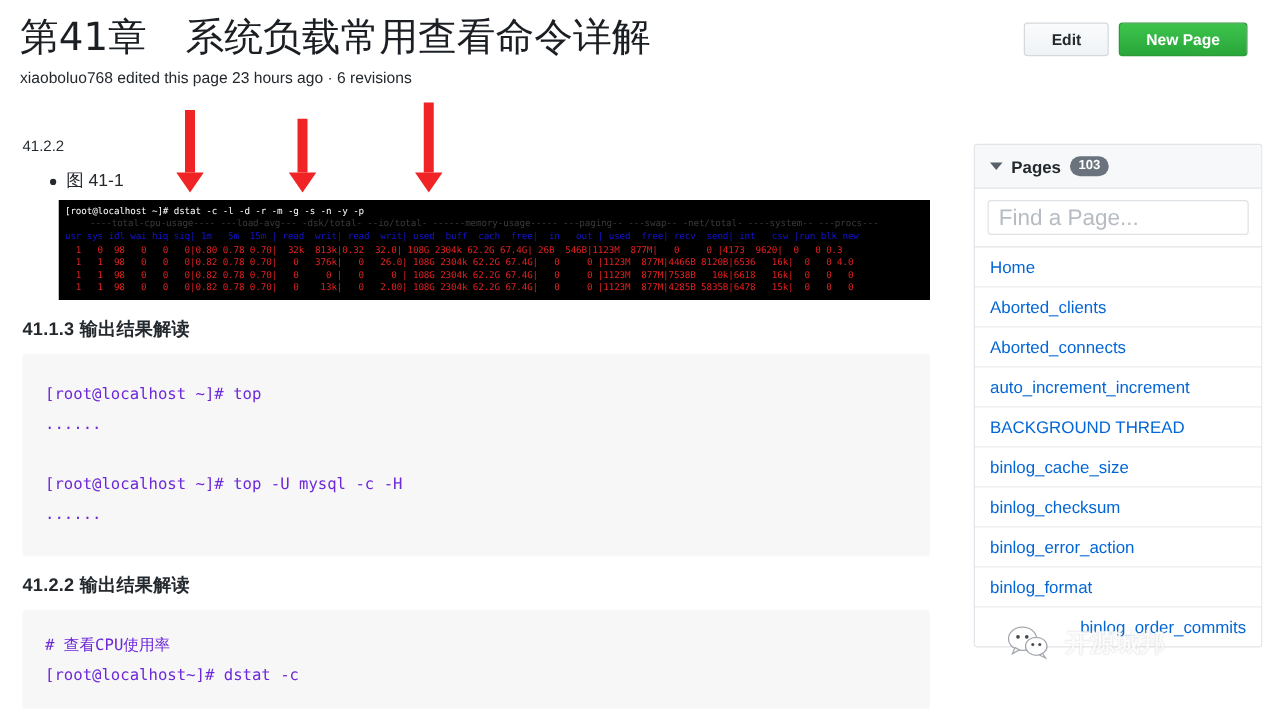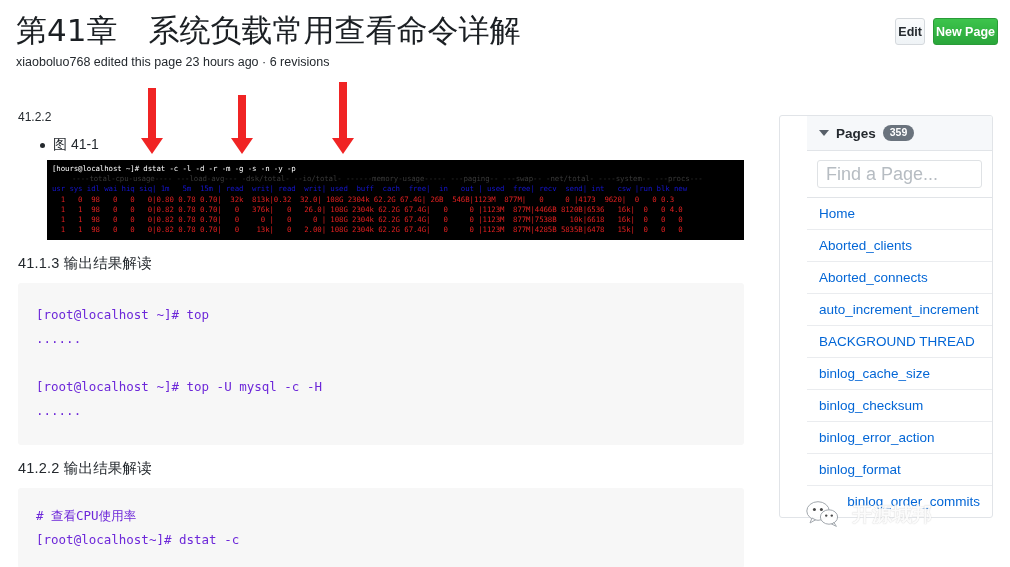--- a/index.html
+++ b/index.html
@@ -22,29 +22,29 @@
     font-family: "DejaVu Sans", "Liberation Sans", sans-serif;
   }
   .byline {
     position: absolute; left: 16px; top: 55px;
     font-size: 12.5px; color: #24292e; white-space: nowrap;
   }
   .hdr-actions { position: absolute; right: 12px; top: 18px; display: flex; gap: 8px; align-items: center; }
   .btn {
     display: inline-flex; align-items: center; justify-content: center;
     font-size: 12.5px; font-weight: bold; border-radius: 3px;
-    padding: 4px 2px; height: 27px; cursor: pointer; white-space: nowrap;
+    padding: 4px 21px; height: 27px; cursor: pointer; white-space: nowrap;
   }
   .btn-edit { background: linear-gradient(#fafbfc,#eff3f6); border: 1px solid #d5d9dd; color: #24292e; }
   .btn-new  { background: linear-gradient(#3dc44c,#29a63a); border: 1px solid #2a9b38; color: #ffffff; }
 
   
   .main { position: absolute; left: 0; top: 96px; width: 762px; }
   .h-sec {
-    font-size: 14.5px; font-weight: 400; color: #24292e;
+    font-size: 14.5px; font-weight: 700; color: #24292e;
     margin: 14px 0 10px 18px; letter-spacing: .2px;
   }
   .h-plain { font-size: 12px; font-weight: 400; color: #24292e; margin: 14px 0 12px 18px; }
   .bullet-row { margin: 12px 0 6px 40px; display: flex; align-items: center; gap: 8px; font-size: 14px; }
   .bullet-dot { width: 5px; height: 5px; border-radius: 50%; background: #24292e; flex: none; }
 
   
   .term-wrap { position: relative; margin: 4px 0 0 47px; width: 697px; }
   .terminal {
     background: #000; width: 697px; padding: 4px 5px 5px 5px;
@@ -72,22 +72,22 @@
     padding: 16px 18px;
     font-family: "DejaVu Sans Mono", "Liberation Mono", monospace;
     font-size: 12.5px; line-height: 24px; color: #6d28d9;
     white-space: pre;
   }
   .codeblock.tall { padding: 20px 18px 22px 18px; }
 
   
   .sidebar {
     position: absolute; left: 779px; top: 115px;
-    width: 214px; border: 1px solid #e1e4e8; border-radius: 3px;
-    background: #fff; overflow: hidden; padding-left: 27px;
+    width: 231px; border: 1px solid #e1e4e8; border-radius: 3px;
+    background: #fff; overflow: hidden;
   }
   .sb-head {
     display: flex; align-items: center; gap: 7px;
     background: #f6f8fa; border-bottom: 1px solid #e1e4e8;
     padding: 9px 12px; font-size: 13.5px; font-weight: bold; color: #24292e;
   }
   .caret {
     width: 0; height: 0; border-left: 5px solid transparent;
     border-right: 5px solid transparent; border-top: 6px solid #586069;
   }
@@ -152,21 +152,21 @@
       </div>
       <div class="arrow" style="left:184px; top:-65px;">
         <div class="shaft" style="height:43px;"></div>
           <div class="head"></div>
       </div>
       <div class="arrow" style="left:285px; top:-78px;">
         <div class="shaft" style="height:56px;"></div>
           <div class="head"></div>
       </div>
 
-      <div class="terminal"><span class="t-white">[hours@localhost ~]# dstat -c -l -d -r -m -g -s -n -y -p</span>
+      <div class="terminal"><span class="t-white">[root@localhost ~]# dstat -c -l -d -r -m -g -s -n -y -p</span>
 <span class="t-dgray">----total-cpu-usage---- ---load-avg--- -dsk/total- --io/total- ------memory-usage----- ---paging-- ---swap-- -net/total- ----system-- ---procs---</span>
 <span class="t-blue">usr sys idl wai hiq siq| 1m   5m  15m | read  writ| read  writ| used  buff  cach  free|  in   out | used  free| recv  send| int   csw |run blk new</span>
 <span class="t-red">  1   0  98   0   0   0|0.80 0.78 0.70|  32k  813k|0.32  32.0| 108G 2304k 62.2G 67.4G| 26B  546B|1123M  877M|   0     0 |4173  9620|  0   0 0.3</span>
 <span class="t-red">  1   1  98   0   0   0|0.82 0.78 0.70|   0   376k|   0   26.0| 108G 2304k 62.2G 67.4G|   0     0 |1123M  877M|4466B 8120B|6536   16k|  0   0 4.0</span>
 <span class="t-red">  1   1  98   0   0   0|0.82 0.78 0.70|   0     0 |   0     0 | 108G 2304k 62.2G 67.4G|   0     0 |1123M  877M|7538B   10k|6618   16k|  0   0   0</span>
 <span class="t-red">  1   1  98   0   0   0|0.82 0.78 0.70|   0    13k|   0   2.00| 108G 2304k 62.2G 67.4G|   0     0 |1123M  877M|4285B 5835B|6478   15k|  0   0   0</span></div>
     </div>
 
     <div class="h-sec">41.1.3   输出结果解读</div>
     <div class="codeblock tall">[root@localhost ~]# top
@@ -177,21 +177,21 @@
 
     <div class="h-sec">41.2.2   输出结果解读</div>
     <div class="codeblock"># 查看CPU使用率
 [root@localhost~]# dstat -c</div>
   </div>
 
   <div class="sidebar">
     <div class="sb-head">
       <span class="caret"></span>
       <span>Pages</span>
-      <span class="count-badge">359</span>
+      <span class="count-badge">103</span>
     </div>
 
     <div class="sb-search">
       <input type="text" placeholder="Find a Page..." style="">
     </div>
 
     <a class="sb-item">Home</a>
     <a class="sb-item">Aborted_clients</a>
     <a class="sb-item">Aborted_connects</a>
     <a class="sb-item">auto_increment_increment</a>

